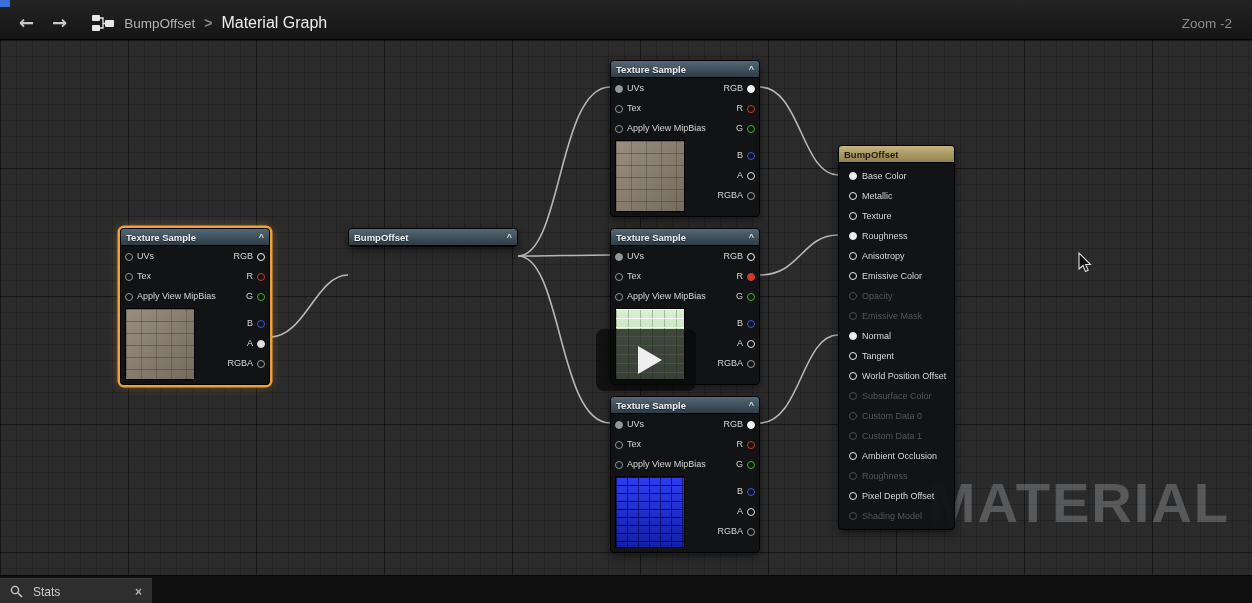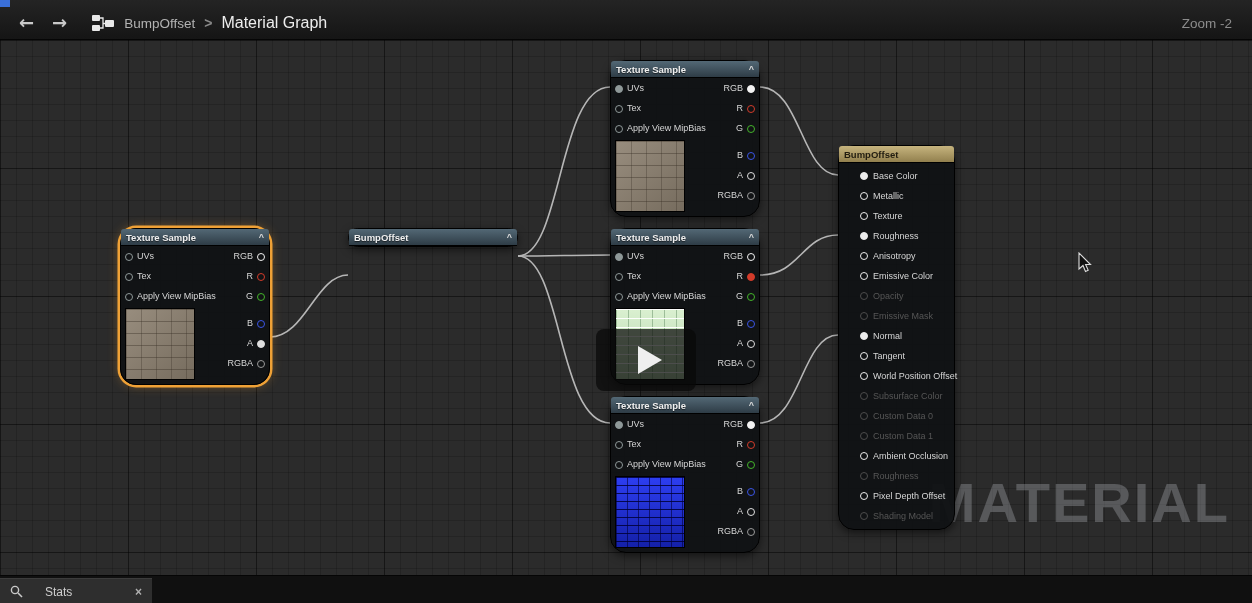--- a/index.html
+++ b/index.html
@@ -28,32 +28,32 @@
       linear-gradient(90deg,rgba(0,0,0,.40) 1px,transparent 1px),
       linear-gradient(rgba(0,0,0,.16) 1px,transparent 1px),
       linear-gradient(90deg,rgba(0,0,0,.16) 1px,transparent 1px);
     background-size:128px 128px,128px 128px,16px 16px,16px 16px}
   .wires{position:absolute;inset:0;pointer-events:none}
   .watermark{position:absolute;right:22px;bottom:40px;font-size:56px;font-weight:bold;
     letter-spacing:2px;color:rgba(223,229,235,.25);white-space:nowrap}
 
   
   .node{position:absolute;background:rgba(16,18,20,.95);border:1px solid #000;
-    border-radius:16px;box-shadow:0 3px 8px rgba(0,0,0,.55);cursor:grab}
+    border-radius:4px;box-shadow:0 3px 8px rgba(0,0,0,.55);cursor:grab}
   .node.selected{box-shadow:0 0 0 2.5px #efa136,0 0 12px rgba(239,161,54,.45)}
   .nhead{height:17px;display:flex;align-items:center;justify-content:space-between;
     padding:0 5px;background:linear-gradient(#536875,#2e3c46);
     border-radius:3px 3px 0 0;border-bottom:1px solid #000}
   .nhead .plabel{font-size:9.5px;font-weight:bold;color:#f0f0f0;
     text-shadow:0 1px 1px rgba(0,0,0,.6)}
   .nhead.mat{background:linear-gradient(#c6b47e,#92804e)}
   .nhead.mat .plabel{color:#221d10;text-shadow:none}
   .chev{font-size:9px;color:#d8d8d8;font-weight:bold;cursor:pointer}
   .nbody{padding:0}
-  .node.material .nbody{padding:3px 16px}
+  .node.material .nbody{padding:3px 5px}
   .row{height:20px;display:flex;align-items:center;justify-content:space-between;padding:0 4px}
   .pg{display:inline-flex;align-items:flex-end;gap:4px}
   .pin{width:8px;height:8px;border:1.5px solid #8e9898;border-radius:50%;
     display:inline-block;flex:none;cursor:crosshair}
   .plabel{font-size:9px;color:#d6d6d6;white-space:nowrap}
   .plabel.dim{color:#565656}
   .prevrow{display:flex;justify-content:space-between;align-items:flex-start;padding:2px 4px 4px 4px}
   .preview{width:70px;height:72px;border:1px solid #000}
   .outcol{display:flex;flex-direction:column}
   .outcol .pg{height:20px;justify-content:flex-end}
@@ -85,21 +85,21 @@
     background:rgba(8,8,8,.72);border-radius:8px;display:flex;align-items:center;
     justify-content:center;cursor:pointer}
   .tri{width:0;height:0;border-left:24px solid #efefef;
     border-top:14px solid transparent;border-bottom:14px solid transparent;margin-left:7px}
   .cursor{position:absolute;left:1078px;top:212px}
 
   
   .statusbar{position:absolute;left:0;top:575px;width:100%;height:28px;
     background:#101010;border-top:1px solid #050505}
   .stats-tab{position:absolute;left:0;top:2px;width:152px;height:26px;background:#2e2e2e;
-    display:flex;align-items:center;gap:22px;padding:0 10px;cursor:pointer;
+    display:flex;align-items:center;gap:10px;padding:0 10px;cursor:pointer;
     border-top:1px solid #3c3c3c}
   .stats-label{font-size:12px;color:#cfcfcf}
   .closex{margin-left:auto;color:#b0b0b0;font-size:12px;font-weight:bold;cursor:pointer}
 </style>
 </head>
 <body>
 
 <div class="app">
 
   <div class="toolbar">

